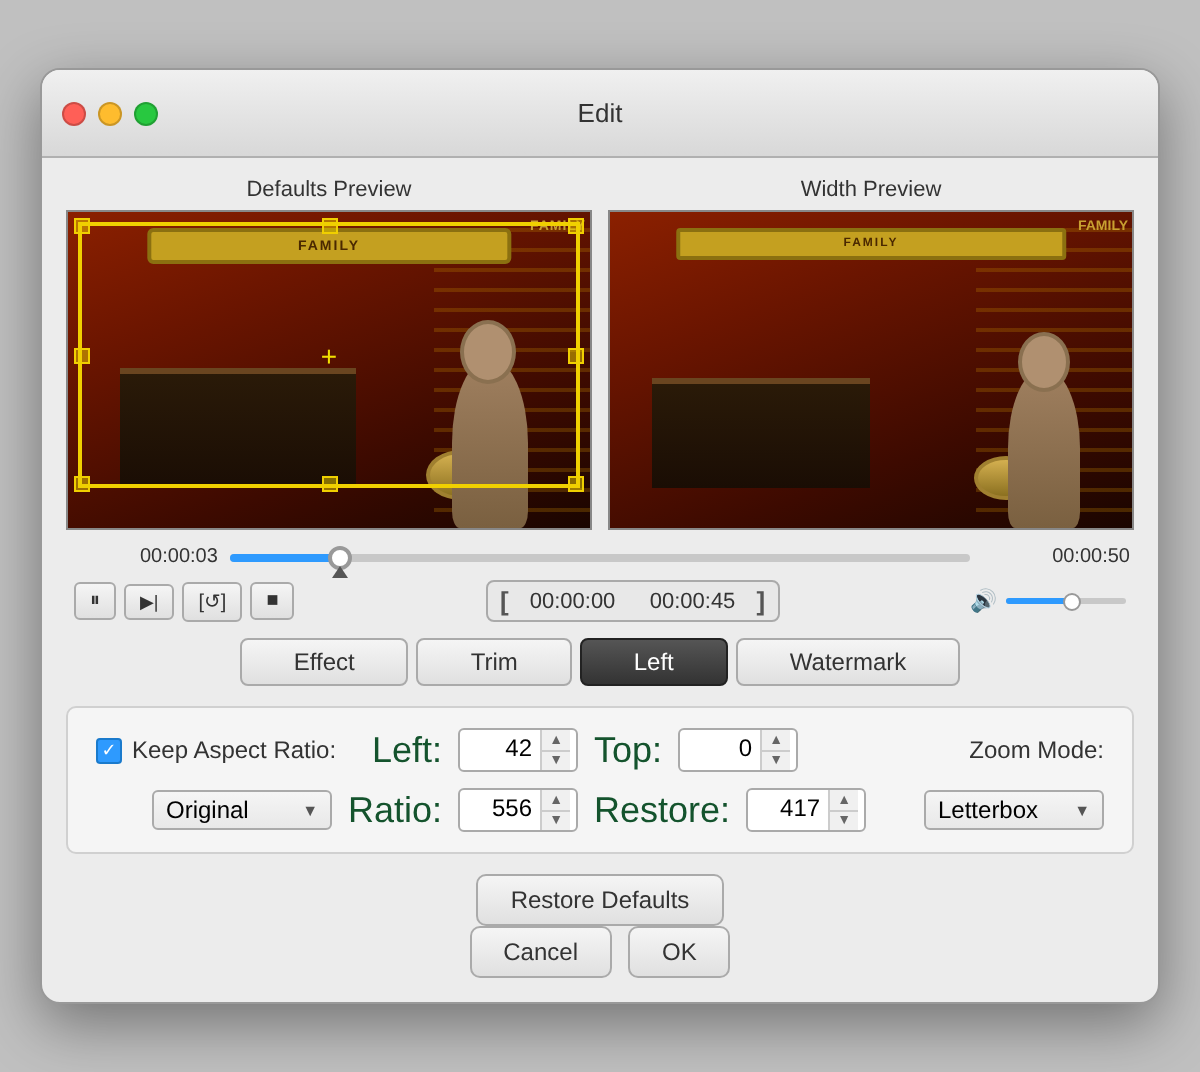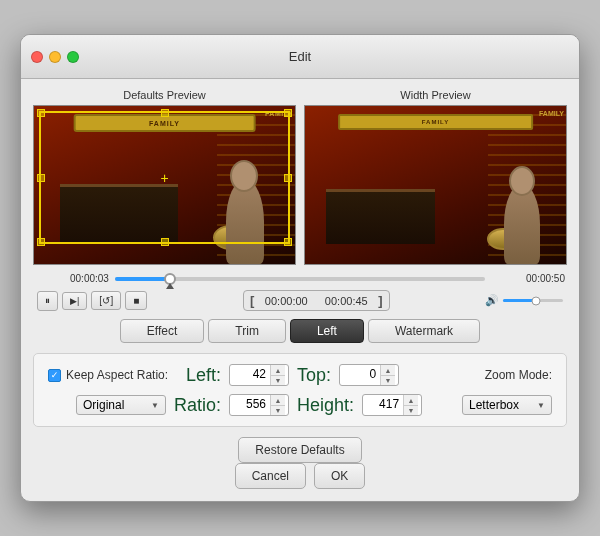--- a/index.html
+++ b/index.html
@@ -542,21 +542,21 @@
           <span class="select-arrow">▼</span>
         </div>
         <span class="field-label">Ratio:</span>
         <div class="num-field">
           <input class="num-input" value="556" style="">
           <div class="num-arrows">
             <div class="num-arrow">▲</div>
             <div class="num-arrow">▼</div>
           </div>
         </div>
-        <span class="field-label">Height:</span>
+        <span class="field-label">Restore:</span>
         <div class="num-field">
           <input class="num-input" value="417" style="">
           <div class="num-arrows">
             <div class="num-arrow">▲</div>
             <div class="num-arrow">▼</div>
           </div>
         </div>
         <div class="select-field" style="margin-left:auto;min-width:90px;">
           <span>Letterbox</span>
           <span class="select-arrow">▼</span>

